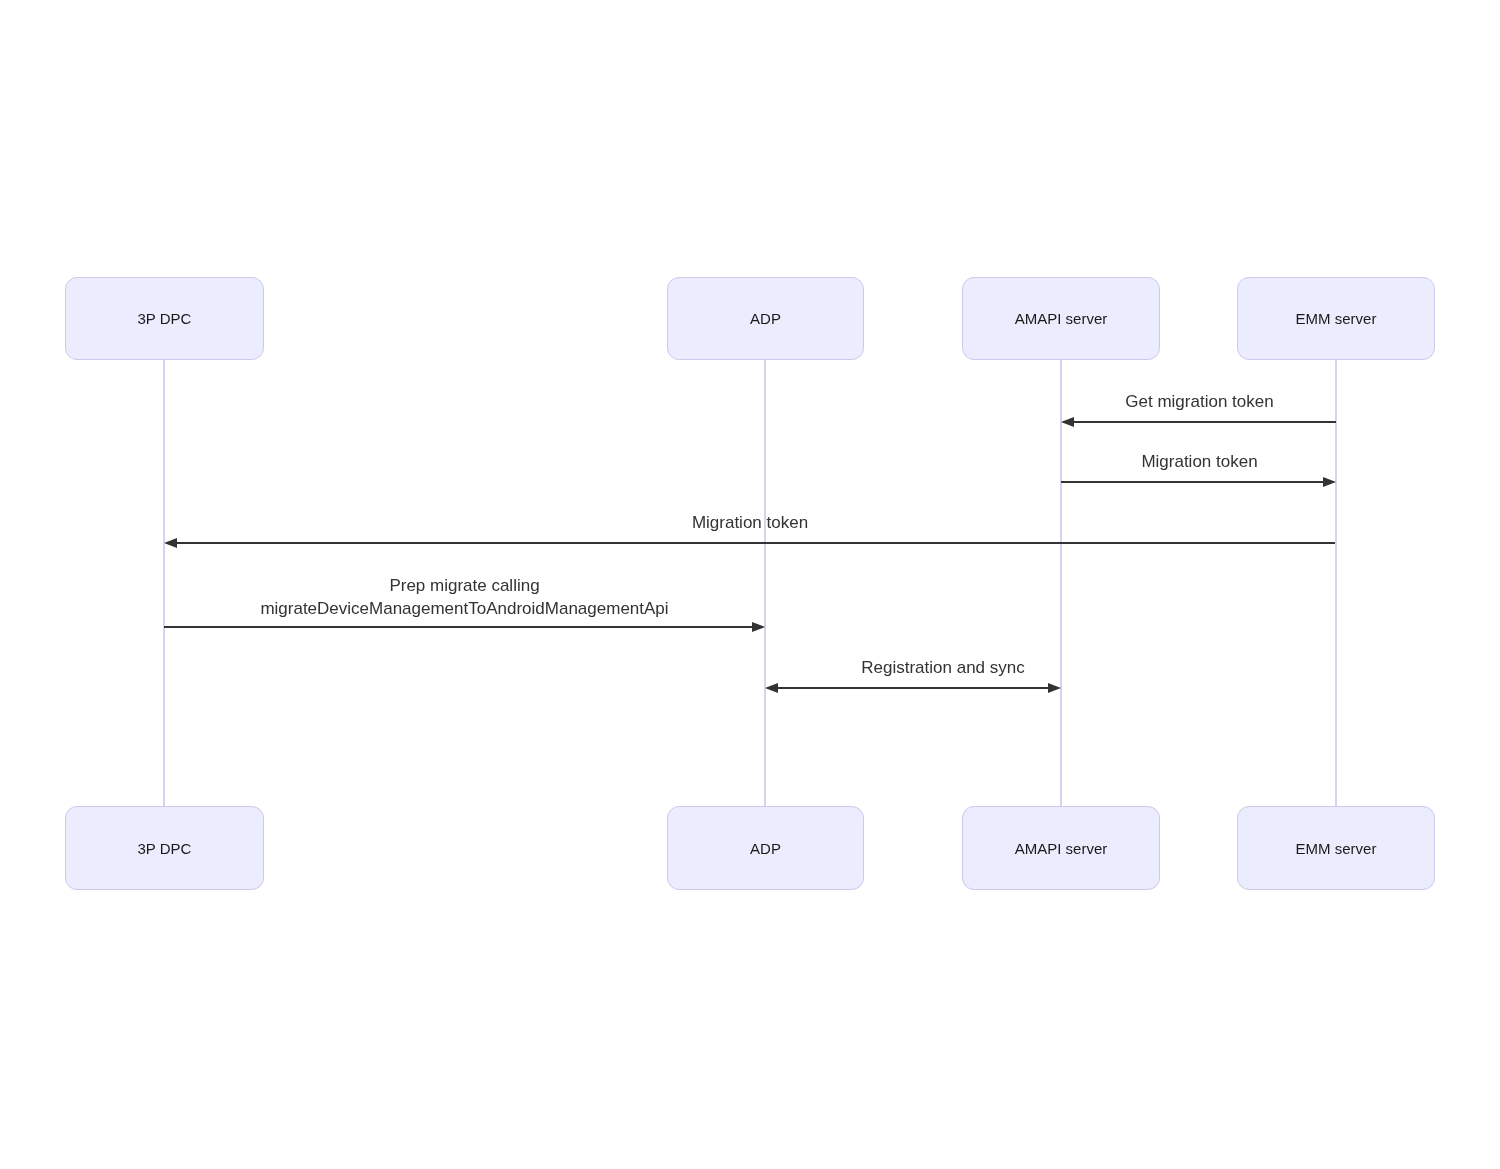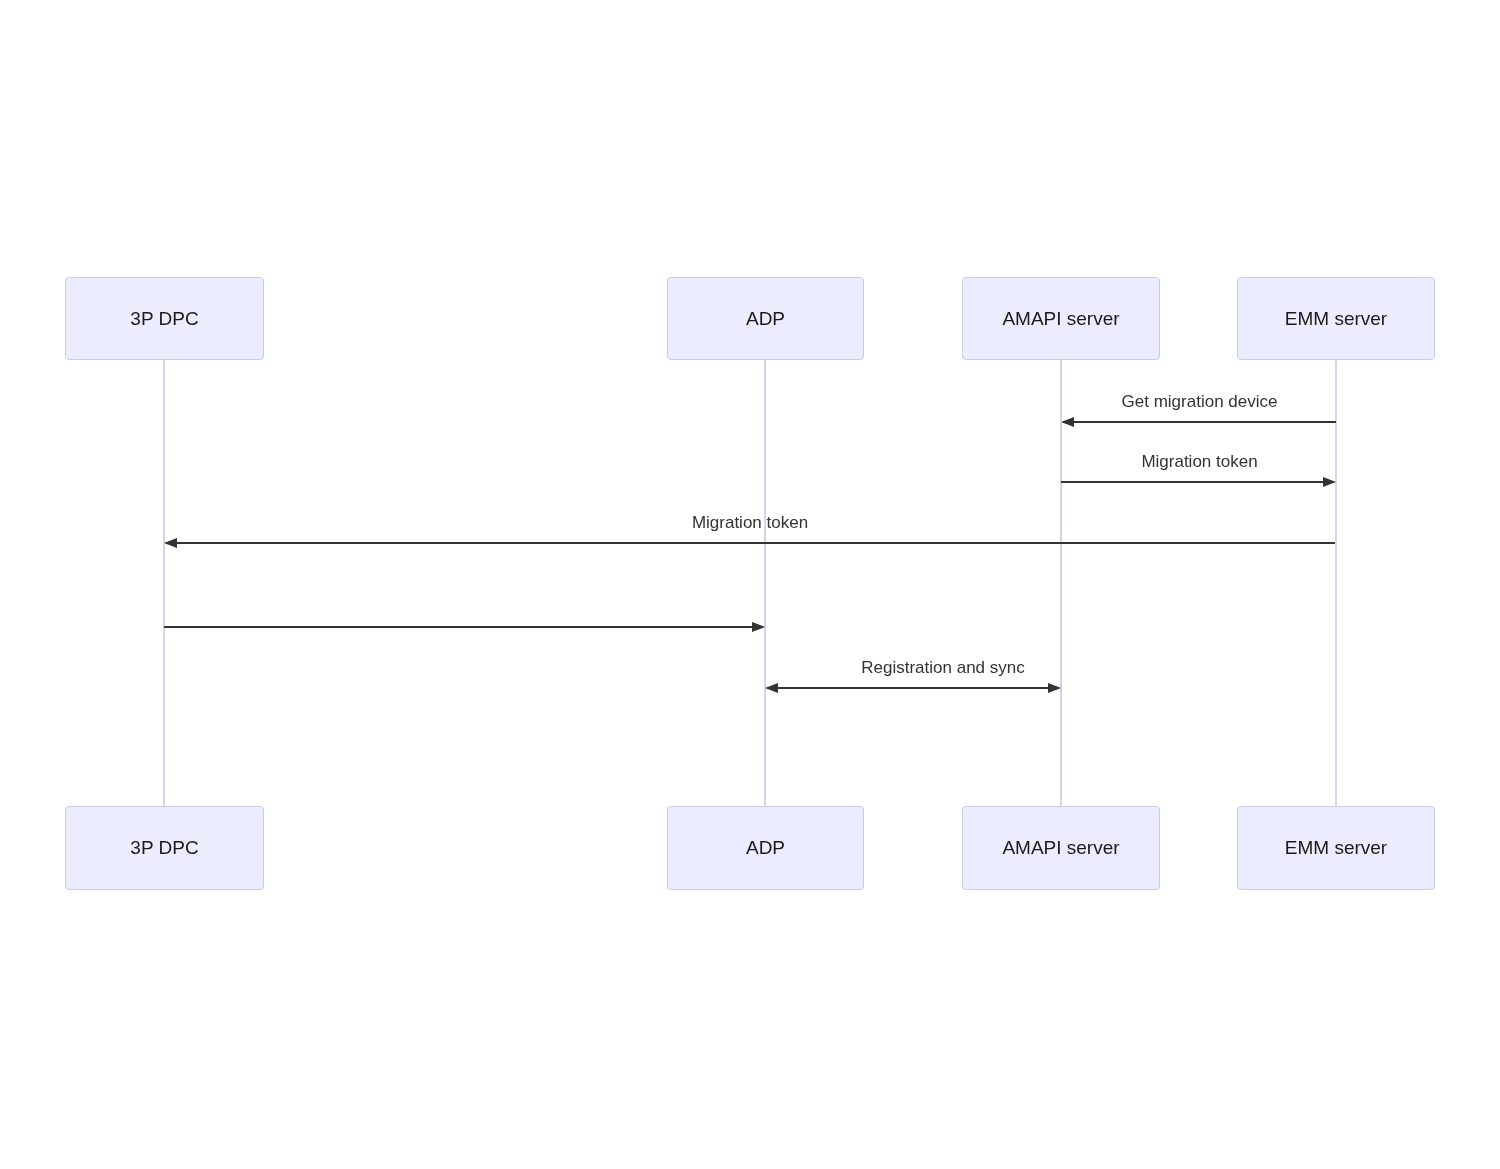--- a/index.html
+++ b/index.html
@@ -20,25 +20,25 @@
     position: relative;
     width: 1500px;
     height: 1169px;
     background: #ffffff;
     overflow: hidden;
   }
   .actor-box {
     position: absolute;
     background: var(--actor-fill);
     border: 1px solid var(--actor-border);
-    border-radius: 4px;
+    border-radius: 12px;
     display: flex;
     align-items: center;
     justify-content: center;
-    font-size: 19px;
+    font-size: 15px;
     color: #1a1a1a;
   }
   .lifeline {
     position: absolute;
     width: 2px;
     background: var(--lifeline);
   }
   .msg-label {
     position: absolute;
     text-align: center;
@@ -91,32 +91,34 @@
   <div class="actor-box" style="left:667px;  top:277px; width:197px; height:83px;">
     <span>ADP</span>
   </div>
   <div class="actor-box" style="left:962px;  top:277px; width:198px; height:83px;">
     <span>AMAPI server</span>
   </div>
   <div class="actor-box" style="left:1237px; top:277px; width:198px; height:83px;">
     <span>EMM server</span>
   </div>
 
-  <div class="msg-label" style="left:1061px; top:390px; width:277px;">Get migration device</div>
+  <div class="msg-label" style="left:1061px; top:390px; width:277px;">Get migration token</div>
   <div class="msg-line" style="left:1063px; top:421px; width:273px;"></div>
   <div class="head head-left" style="left:1061px; top:417px;"></div>
 
   <div class="msg-label" style="left:1061px; top:450px; width:277px;">Migration token</div>
   <div class="msg-line" style="left:1061px; top:481px; width:273px;"></div>
   <div class="head head-right" style="left:1323px; top:477px;"></div>
 
   <div class="msg-label" style="left:550px; top:511px; width:400px;">Migration token</div>
   <div class="msg-line" style="left:166px; top:542px; width:1169px;"></div>
   <div class="head head-left" style="left:164px; top:538px;"></div>
 
+  <div class="msg-label" style="left:114px; top:574px; width:701px;">Prep migrate calling
+migrateDeviceManagementToAndroidManagementApi</div>
   <div class="msg-line" style="left:164px; top:626px; width:599px;"></div>
   <div class="head head-right" style="left:752px; top:622px;"></div>
 
   <div class="msg-label" style="left:765px; top:656px; width:356px;">Registration and sync</div>
   <div class="msg-line" style="left:767px; top:687px; width:292px;"></div>
   <div class="head head-left" style="left:765px;  top:683px;"></div>
   <div class="head head-right" style="left:1048px; top:683px;"></div>
 
 
   <div class="actor-box" style="left:65px;   top:806px; width:199px; height:84px;">

